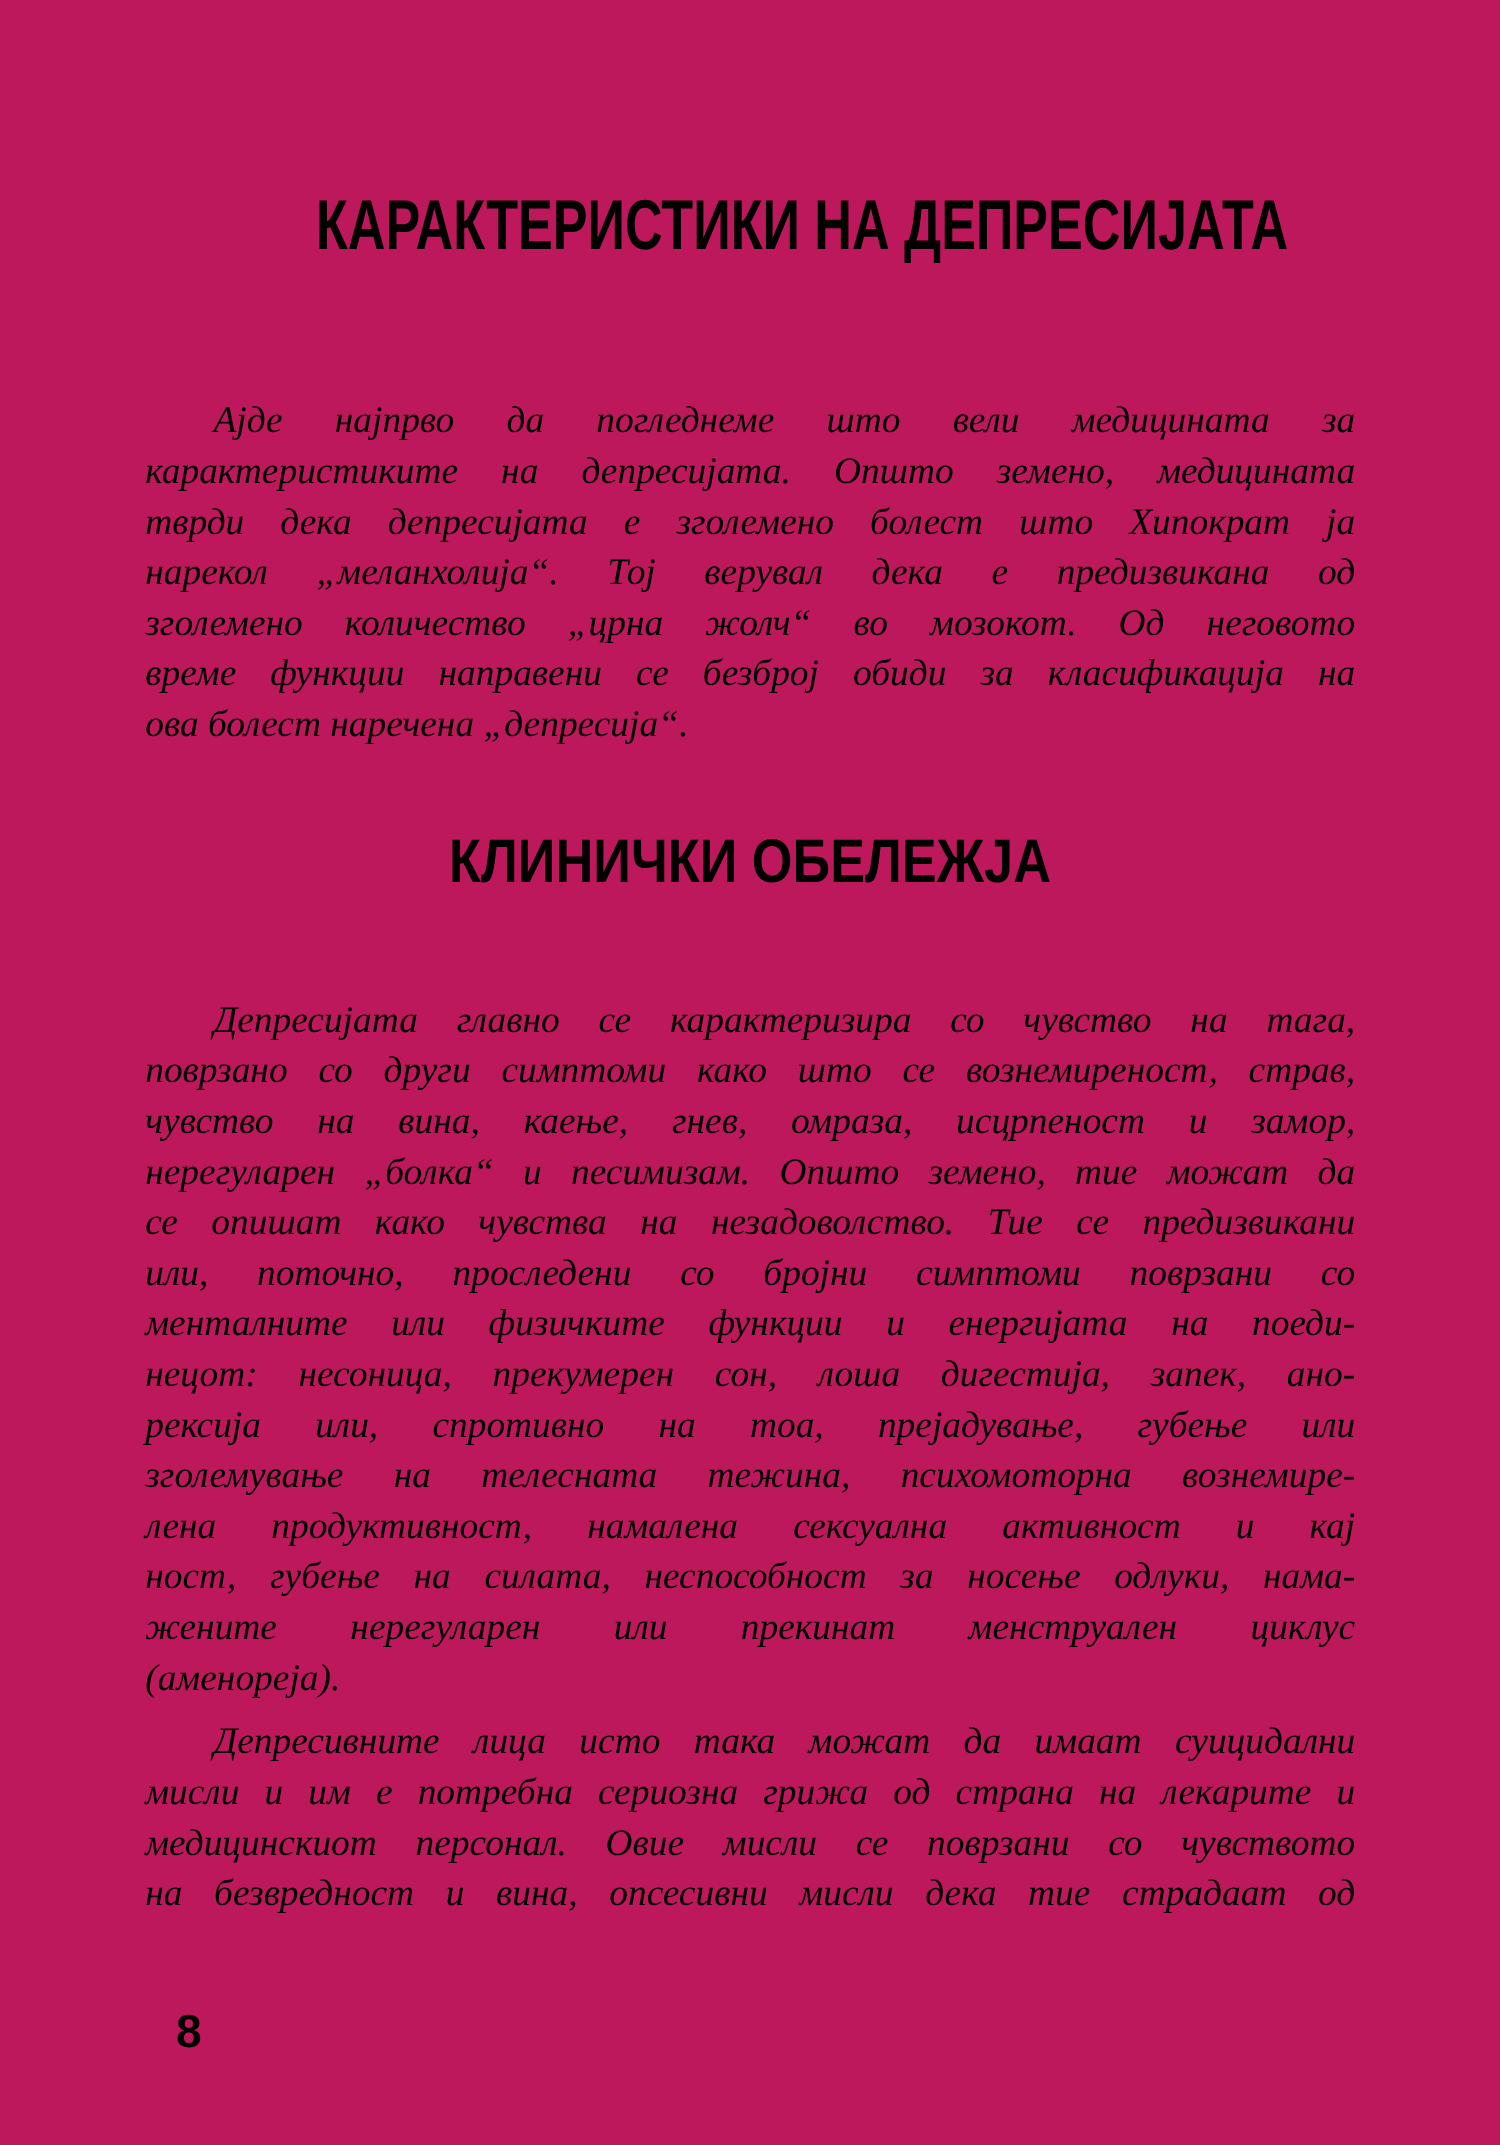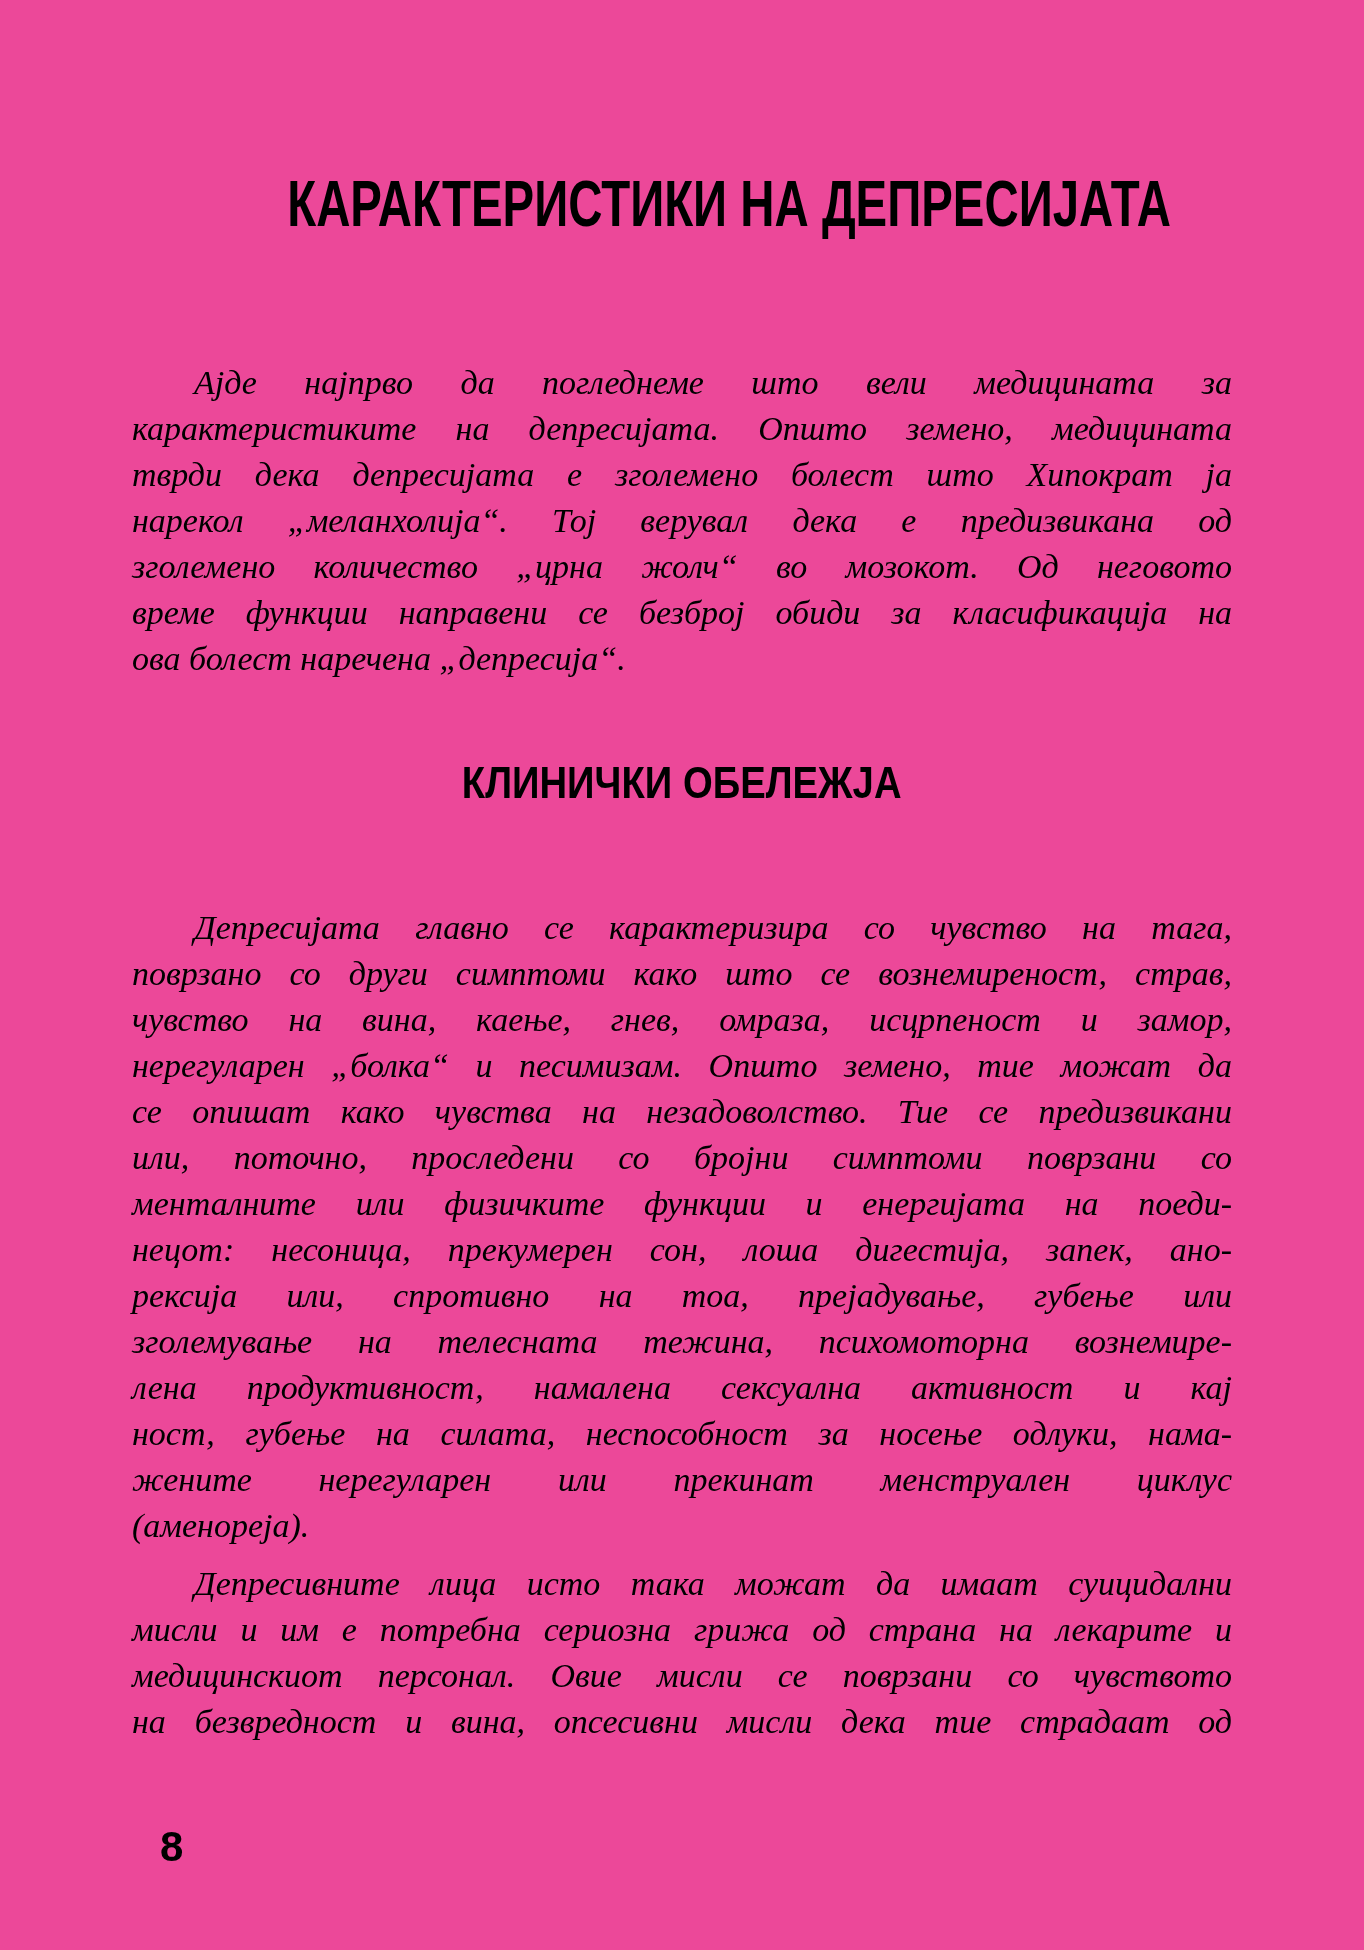--- a/index.html
+++ b/index.html
@@ -4,21 +4,21 @@
 <style>
   html, body {
     margin: 0;
     padding: 0;
     background: #ffffff;
   }
   .page {
     position: relative;
     width: 1364px;
     height: 1950px;
-    background: #ec4899;
+    background: #be185d;
     color: #000000;
     overflow: hidden;
     font-family: "Liberation Serif", serif;
   }
   .content {
     margin: 0 132px;
     width: 1100px;
   }
   .chapter-title {
     margin: 172px 0 0 0;
@@ -32,21 +32,21 @@
   .chapter-title .condensed {
     display: inline-block;
     transform: scale(0.74, 1.0);
     transform-origin: 50% 50%;
   }
   .section-heading {
     margin: 78px 0 0 0;
     text-align: center;
     font-family: "Liberation Sans", sans-serif;
     font-weight: 700;
-    font-size: 45px;
+    font-size: 56px;
     line-height: 46px;
     white-space: nowrap;
   }
   .section-heading .condensed {
     display: inline-block;
     transform: scale(0.85, 1.0);
     transform-origin: 50% 50%;
   }
   .paragraph {
     font-size: 34px;

